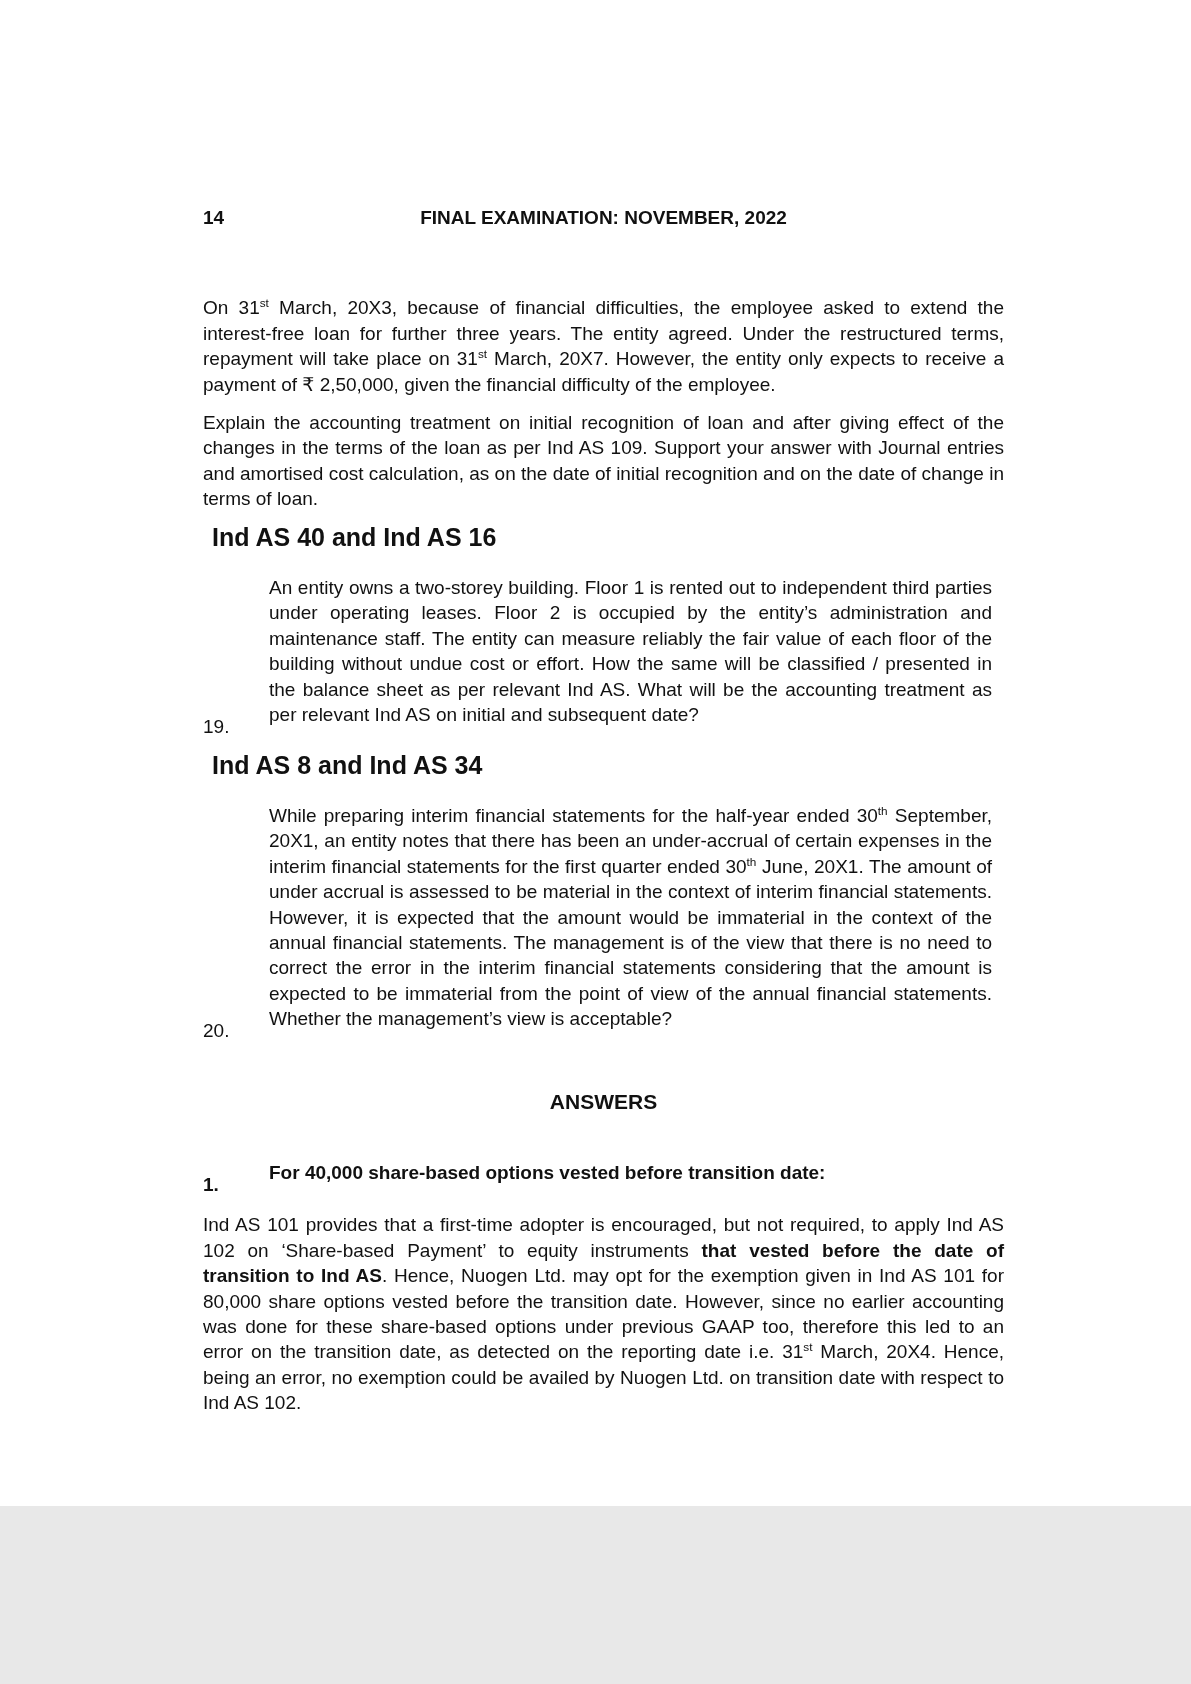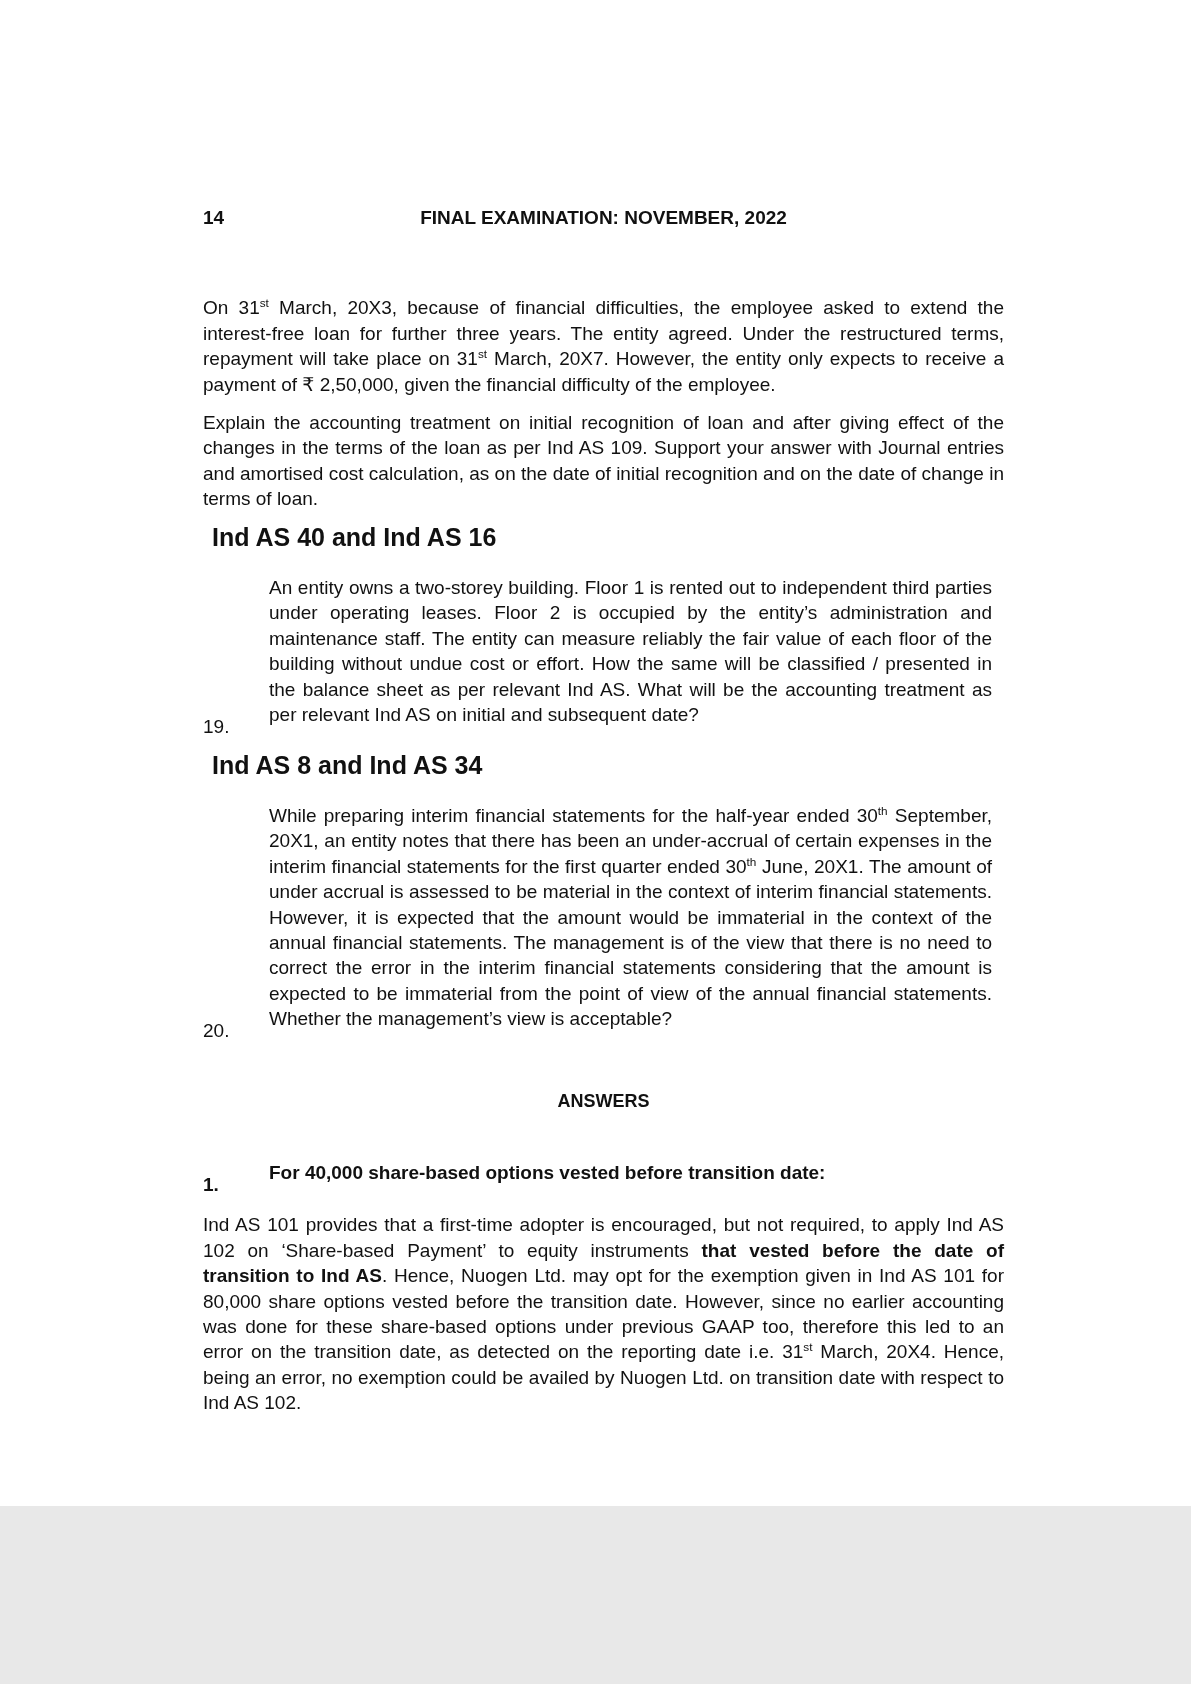--- a/index.html
+++ b/index.html
@@ -50,21 +50,21 @@
     flex: 0 0 54px;
     width: 54px;
   }
   .qbody {
     flex: 1 1 auto;
     margin: 12px;
     text-align: justify;
   }
   .bold { font-weight: bold; }
   h2.answers-heading {
-    font-size: 18px;
+    font-size: 21px;
     line-height: 25.4px;
     font-weight: bold;
     text-align: center;
     margin: 45px 0 34px 0;
   }
   .answer-title { margin-bottom: 15px; }
   sup {
     font-size: 0.62em;
     line-height: 0;
     vertical-align: super;

